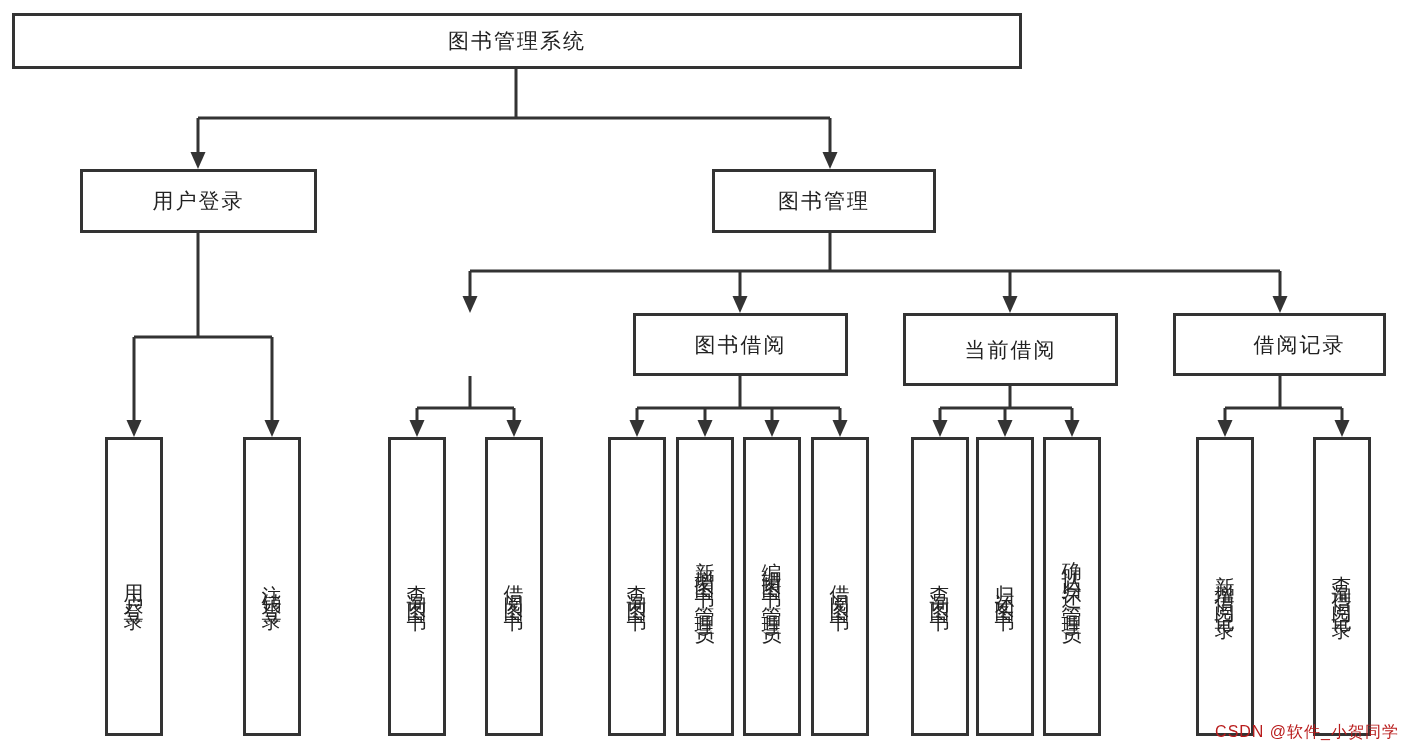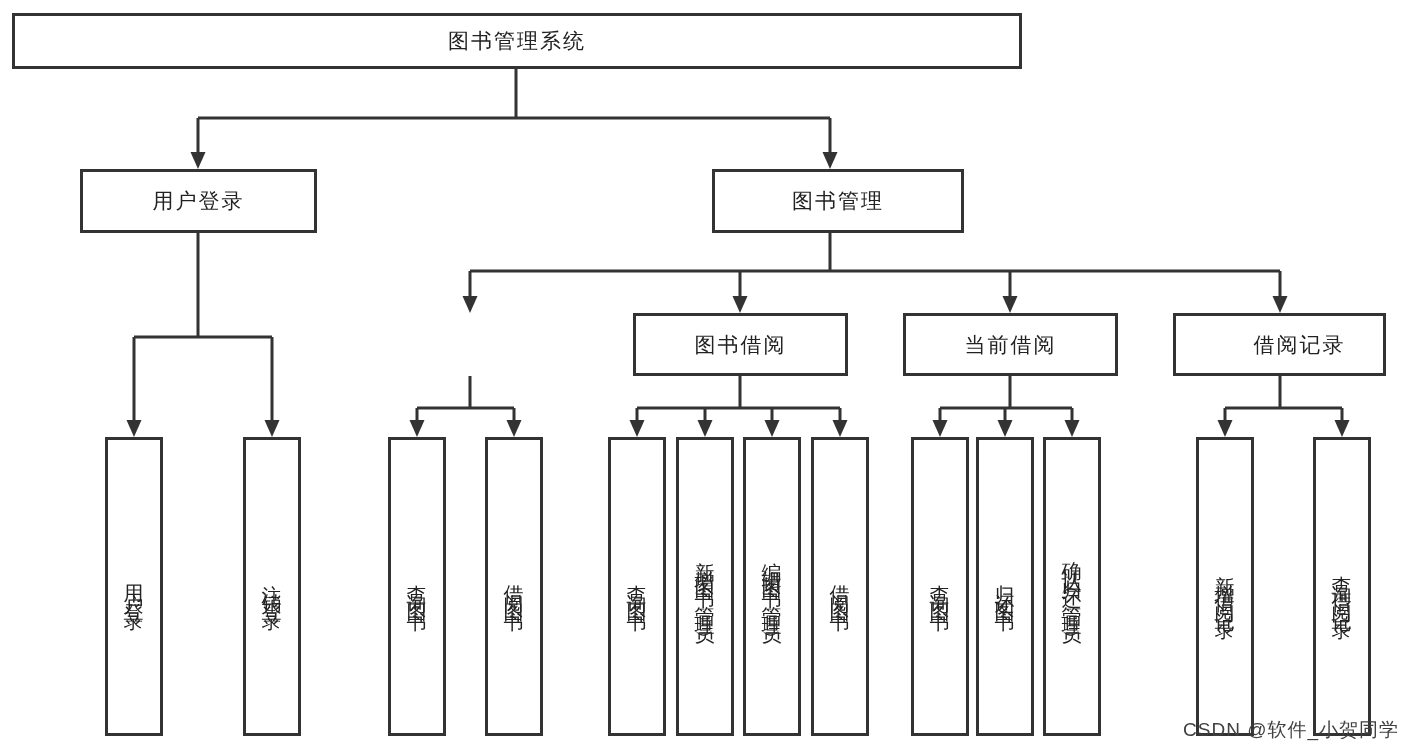--- a/index.html
+++ b/index.html
@@ -14,21 +14,21 @@
     display:flex; align-items:center; justify-content:center; text-align:center;
   }
   .node { font-size:21px; letter-spacing:2px; }
   .leaf { font-size:20px; }
   .leaf .vtext {
     writing-mode:vertical-rl; text-orientation:mixed;
     letter-spacing:9px; line-height:1.0;
   }
   .watermark {
     position:absolute; right:6px; bottom:4px;
-    font-size:19px; color:#404040; letter-spacing:1px; white-space:nowrap;
+    font-size:16px; color:#b91c1c; letter-spacing:1px; white-space:nowrap;
   }
 </style>
 </head>
 <body>
 
 <div class="canvas">
 
   <svg class="connectors" width="1405" height="747" viewBox="0 0 1405 747" xmlns="http://www.w3.org/2000/svg">
     <defs>
       <path id="ah" d="M0,0 L-7.5,-17 L7.5,-17 Z" fill="#333333"></path>
@@ -62,28 +62,28 @@
     <use href="#ah" x="1342" y="437"></use>
   </svg>
 
   <div class="node" style="left:12px;top:13px;width:1010px;height:56px;">
     <span>图书管理系统</span>
   </div>
 
   <div class="node" style="left:80px;top:169px;width:237px;height:64px;">
     <span>用户登录</span>
   </div>
-  <div class="node" style="left:712px;top:169px;width:252px;height:64px;">
+  <div class="node" style="left:712px;top:169px;width:224px;height:64px;">
     <span>图书管理</span>
   </div>
 
   <div class="node" style="left:633px;top:313px;width:215px;height:63px;justify-content:center;">
     <span>图书借阅</span>
   </div>
-  <div class="node" style="left:903px;top:313px;width:215px;height:63px;">
+  <div class="node" style="left:903px;top:313px;width:215px;height:73px;">
     <span>当前借阅</span>
   </div>
   <div class="node" style="left:1173px;top:313px;width:213px;height:63px;padding-left:40px;">
     <span>借阅记录</span>
   </div>
 
   <div class="leaf" style="left:105px;top:437px;width:58px;height:299px;">
     <span class="vtext">用户登录</span>
   </div>
   <div class="leaf" style="left:243px;top:437px;width:58px;height:299px;">

